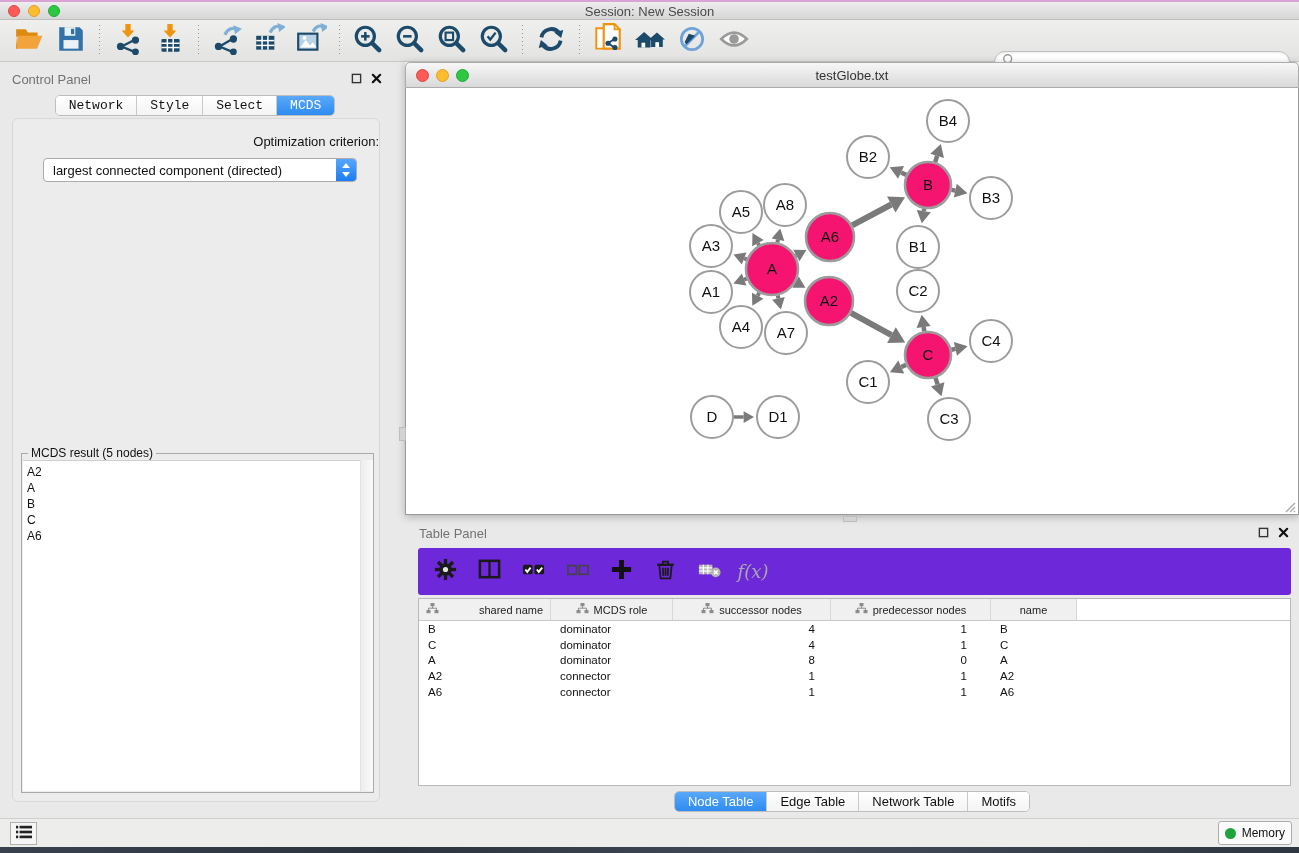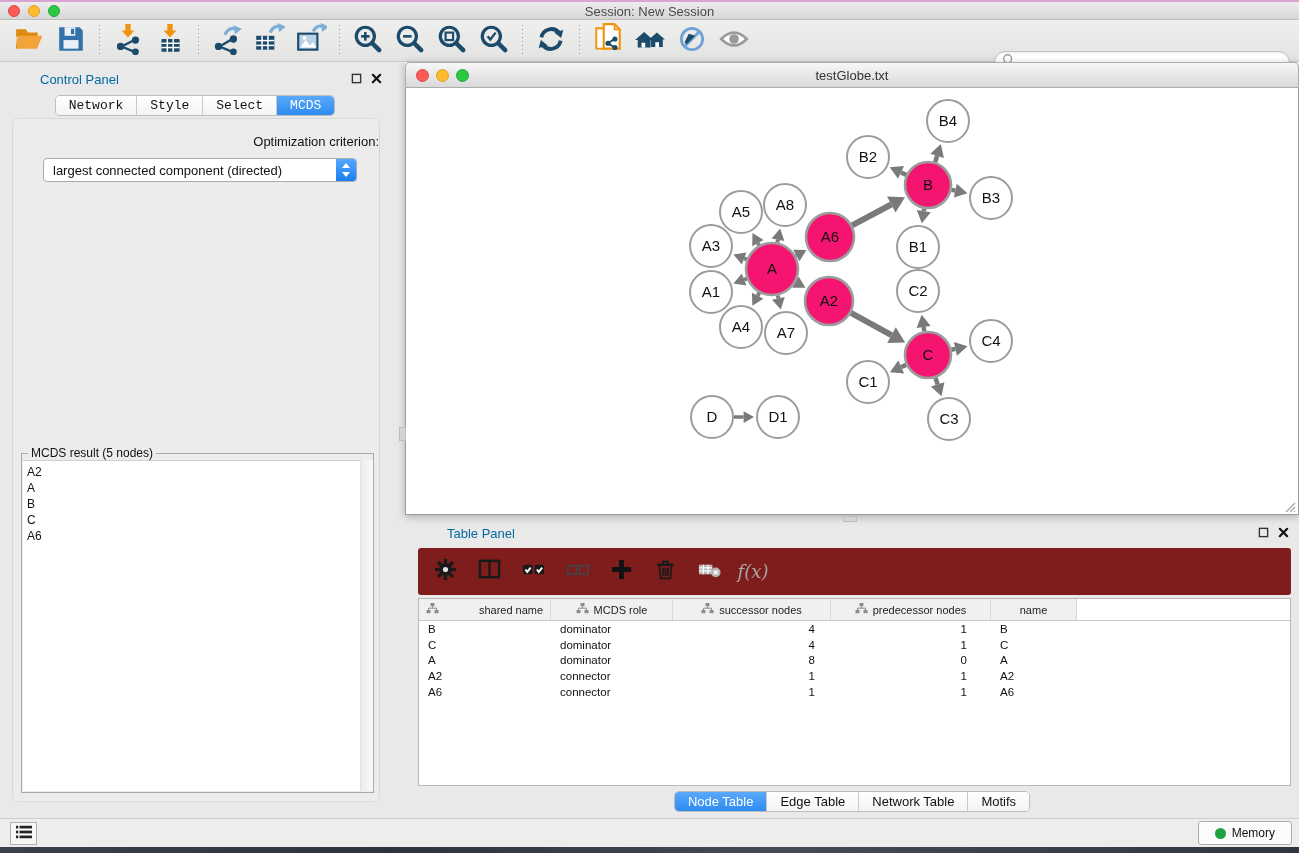--- a/index.html
+++ b/index.html
@@ -27,21 +27,21 @@
   .tsep { width:1px; height:32px; margin:0 7px;
     background-image:linear-gradient(#9a9a9a 30%, transparent 30%);
     background-size:1px 4px; }
   .searchbox { position:absolute; right:9px; top:31px; width:296px; height:22px;
     background:#FFF; border:1px solid #BFBFBF; border-radius:12px;
     display:flex; align-items:center; padding-left:7px; box-shadow:inset 0 1px 2px rgba(0,0,0,.08); }
   .searchbox input { border:none; outline:none; background:transparent; font-size:12px;
     width:250px; font-family:"Liberation Sans",sans-serif; }
 
   
-  .panel-title { font-size:13px; color:#0369a1;margin-left:28px; }
+  .panel-title { font-size:13px; color:#737373; }
   .panel-icons { display:flex; gap:9px; align-items:center; }
 
   
   .control-panel { position:absolute; left:0; top:62px; width:390px; height:753px; }
   .cp-header { position:absolute; left:12px; right:8px; top:8px; display:flex;
     justify-content:space-between; align-items:center; }
   .cp-tabs { position:absolute; left:0; right:0; top:33px; display:flex; justify-content:center;font-family:Liberation Mono, monospace; }
   .seg-group { display:flex; border-radius:5px; overflow:hidden;
     border:1px solid #BDBDBD; background:#FFF; height:21px; }
   .seg { padding:0 13px; font-size:13px; color:#111; display:flex; align-items:center;
@@ -90,41 +90,41 @@
   .v-grip { position:absolute; left:399px; top:427px; width:7px; height:14px;
     background:#D3D3D3; border:1px solid #BDBDBD; }
   .h-grip { position:absolute; left:843px; top:516px; width:14px; height:6px;
     background:#D3D3D3; border:1px solid #BDBDBD; }
 
   
   .table-panel { position:absolute; left:405px; top:520px; width:894px; height:295px; }
   .tp-header { position:absolute; left:14px; right:10px; top:4px; display:flex;
     justify-content:space-between; align-items:center; }
   .tp-toolbar { position:absolute; left:13px; right:8px; top:28px; height:47px;
-    background:#7f1d1d; border-radius:3px; display:flex; align-items:center; padding-left:12px; gap:14px; }
+    background:#6d28d9; border-radius:3px; display:flex; align-items:center; padding-left:12px; gap:14px; }
   .tp-btn { width:30px; height:30px; display:flex; align-items:center; justify-content:center; }
   .fx { font-family:"DejaVu Serif", serif; font-style:italic; font-size:18px; color:#A9A9A9; }
   .data-table { position:absolute; left:13px; right:8px; top:78px; bottom:29px;
     background:#FFF; border:1px solid #B9B9B9; overflow:hidden; }
   .thead { display:flex; height:22px; border-bottom:1px solid #C9C9C9; font-size:11px; color:#222; }
   .th { background:#F0F0F0; border-right:1px solid #D8D8D8; display:flex;
     align-items:center; justify-content:center; gap:5px; }
   .th-fill { flex:1; background:#FFF; }
   .trow { display:flex; height:15.8px; font-size:11.5px; color:#111; align-items:center; }
   .td { overflow:hidden; white-space:nowrap; }
   .td.al { text-align:left; padding-left:9px; }
   .td.ar { text-align:right; }
   .tp-tabs { position:absolute; left:0; right:0; bottom:3px; display:flex; justify-content:center; }
 
   
   .statusbar { position:absolute; left:0; top:818px; width:100%; height:29px;
     background:#EDEDEB; border-top:1px solid #CFCFCF; }
   .list-btn { position:absolute; left:10px; top:3px; width:27px; height:23px;
     background:#F6F6F6; border:1px solid #B0B0B0; display:flex; align-items:center; justify-content:center; }
-  .mem-btn { position:absolute; right:7px; top:2px; height:24px; padding:0 16px;
+  .mem-btn { position:absolute; right:7px; top:2px; height:24px; padding:0 6px;
     background:#FBFBFB; border:1px solid #ADADAD; border-radius:3px;
     display:flex; align-items:center; gap:6px; font-size:12px; color:#111;justify-content:flex-end; }
   .mem-dot { width:11px; height:11px; border-radius:50%; background:#1FA33C; }
   .desktop-strip { position:absolute; left:0; top:847px; width:100%; height:6px;
     background:linear-gradient(90deg,#39414E,#2B333F 30%,#434B58 60%,#2E3642); }
 </style>
 </head>
 <body>
 
 <div id="app">

